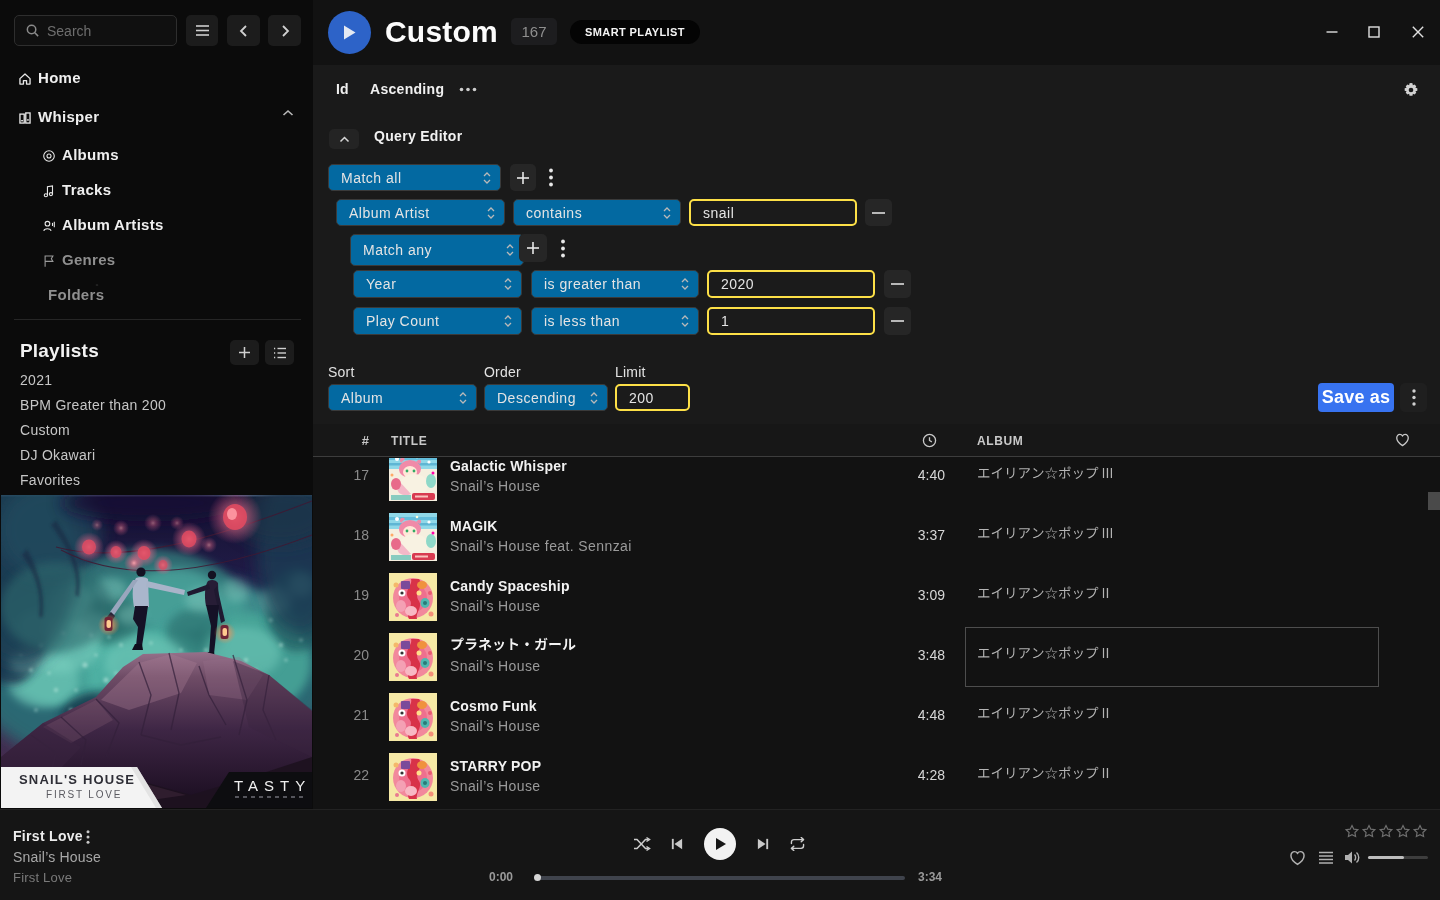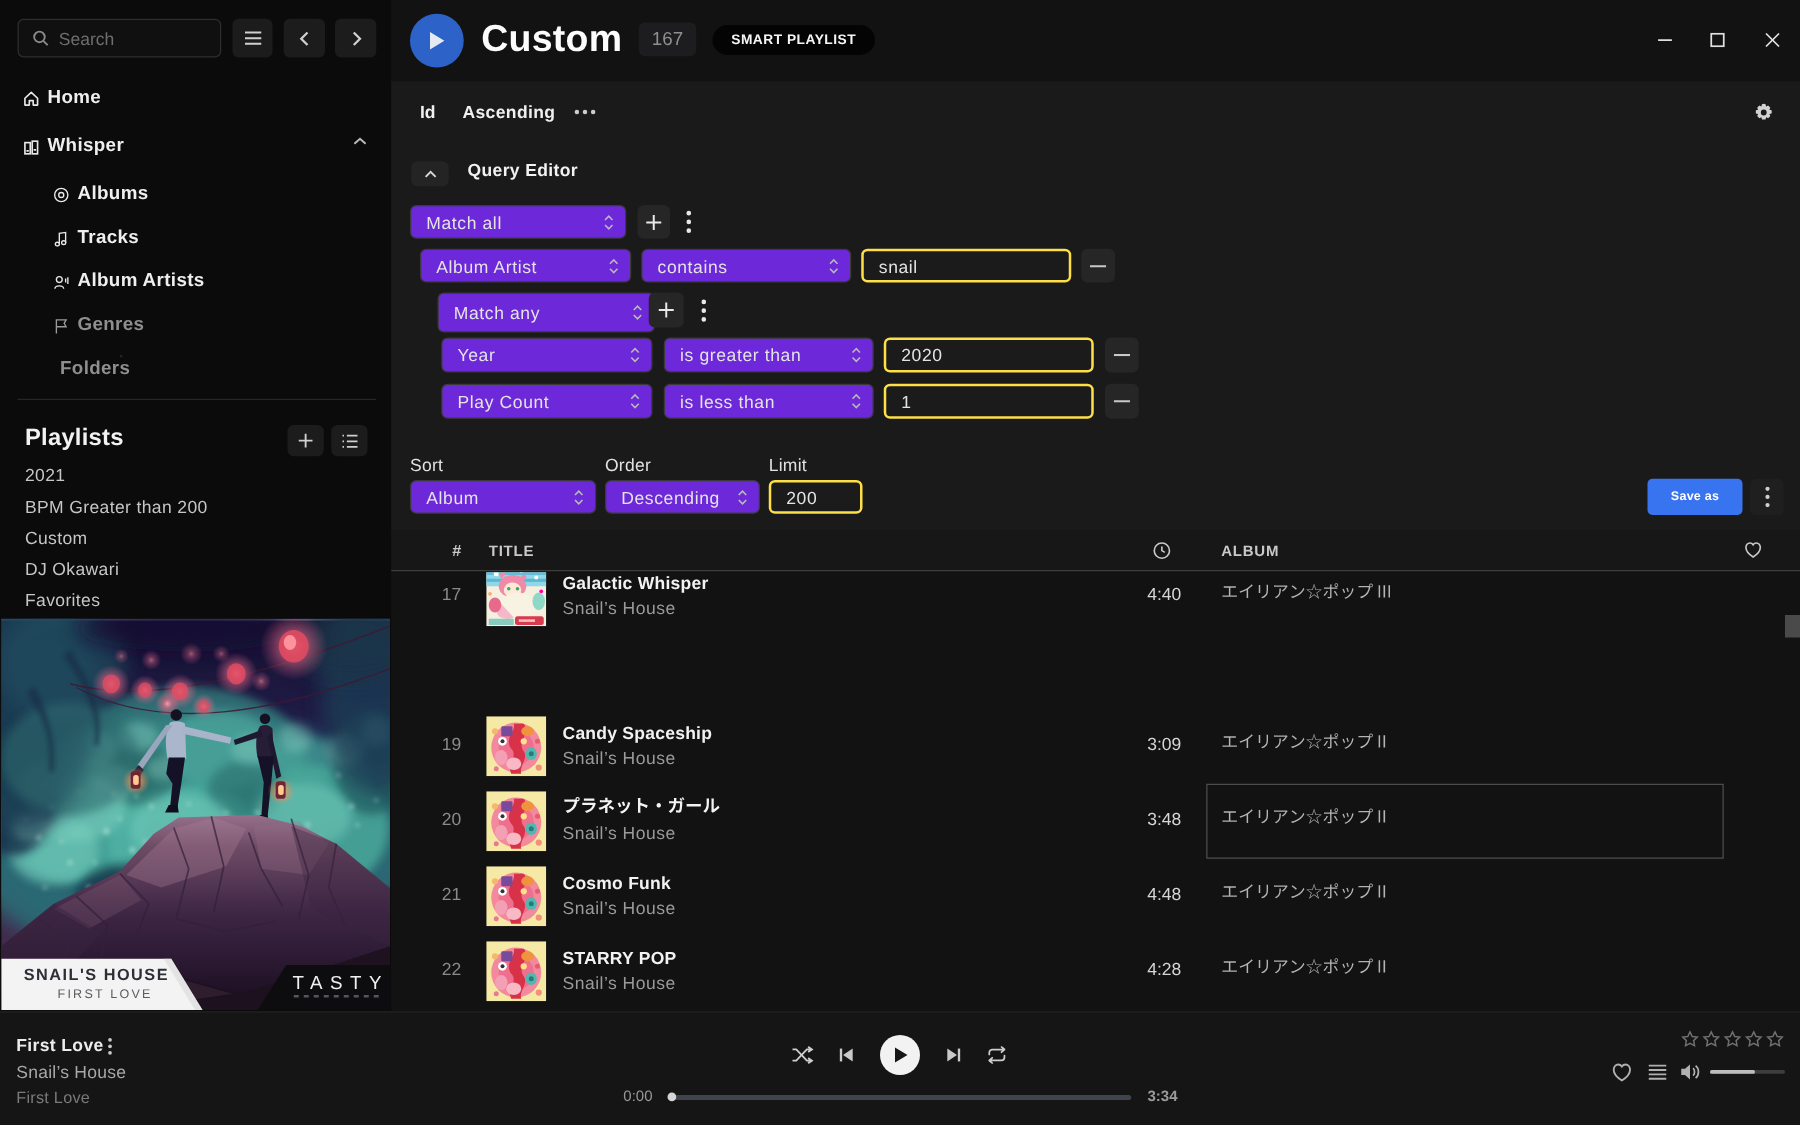--- a/index.html
+++ b/index.html
@@ -14,21 +14,21 @@
   #search { position:absolute; left:14px; top:15px; width:163px; height:31px; border:1px solid #2e2e2e; border-radius:5px; background:#101010; display:flex; align-items:center; color:#6e6e6e; font-size:14px; }
   .navitem { position:absolute; display:flex; align-items:flex-end; font-weight:bold; font-size:15px; letter-spacing:0.3px; }
   .nav-white { color:#efefef; }
   .nav-gray { color:#8f8f8f; }
   .plitem { position:absolute; left:20px; color:#c6c6c6; font-size:14px; letter-spacing:0.3px; }
 
   
   #main { position:absolute; left:313px; top:0; width:1127px; height:809px; background:#121212; }
   #titlebar { position:absolute; left:0; top:0; width:1127px; height:65px; background:#121212; }
   #toolbar { position:absolute; left:0; top:65px; width:1127px; height:359px; background:#1a1a1a; }
-  .sel { position:absolute; background:#6d28d9; border:1px solid #3a3a3a; border-radius:5px; color:#e4e4e4; font-size:14px; display:flex; align-items:center; letter-spacing:0.5px; }
+  .sel { position:absolute; background:#0369a1; border:1px solid #3a3a3a; border-radius:5px; color:#e4e4e4; font-size:14px; display:flex; align-items:center; letter-spacing:0.5px; }
   .sel .txt { padding-left:12px; }
   .inp { position:absolute; background:#1b1b1b; border:2px solid #fde047; border-radius:5px; color:#e4e4e4; font-size:14px; display:flex; align-items:center; letter-spacing:0.5px; }
   .inp .txt { padding-left:12px; }
   .qbtn { position:absolute; background:#262626; border-radius:5px; display:flex; align-items:center; justify-content:center; color:#d9d9d9; }
   .updown { position:absolute; right:9px; top:50%; transform:translateY(-50%); }
   .lbl { position:absolute; color:#e2e2e2; font-size:14px; letter-spacing:0.2px; }
 
   
   #thead { position:absolute; left:0; top:424px; width:1127px; height:33px; background:#171717; border-bottom:1px solid #3d3d3d; color:#c9c9c9; }
   #rows { position:absolute; left:0; top:458px; width:1127px; height:351px; overflow:hidden; background:#121212; }
@@ -536,21 +536,21 @@
       <div class="sel" style="left:171px; top:319px; width:124px; height:27px;">
           <span class="txt">Descending</span>
         <svg class="updown" width="8" height="14" viewBox="0 0 8 14" fill="none" stroke="#b9b9b9" stroke-width="1.3">
             <polyline points="1,5 4,2 7,5"></polyline>
             <polyline points="1,9 4,12 7,9"></polyline>
           </svg>
       </div>
       <div class="inp" style="left:302px; top:319px; width:75px; height:27px;">
           <span class="txt">200</span>
         </div>
-      <div class="abs" style="left:1005px; top:318px; width:76px; height:29px; background:#3873f0; border-radius:4px; display:flex; align-items:center; justify-content:center; color:#fff; font-size:10px; font-weight:bold; letter-spacing:0.2px;">Save as</div>
+      <div class="abs" style="left:1005px; top:318px; width:76px; height:29px; background:#3873f0; border-radius:4px; display:flex; align-items:center; justify-content:center; color:#fff; font-size:18px; font-weight:bold; letter-spacing:0.2px;">Save as</div>
       <div class="qbtn" style="left:1087px; top:318px; width:27px; height:29px; background:#1f1f1f;">
         <svg width="4" height="17" viewBox="0 0 4 17" fill="#d0d0d0">
             <circle cx="2" cy="2" r="1.7"></circle>
             <circle cx="2" cy="8.5" r="1.7"></circle>
             <circle cx="2" cy="15" r="1.7"></circle>
           </svg>
       </div>
     </div>
 
     <div id="thead">
@@ -573,20 +573,34 @@
               <use href="#cov3"></use>
             </svg>
           </div>
         <div class="rtitle">Galactic Whisper</div>
         <div class="rartist">Snail’s House</div>
         <div class="rdur">4:40</div>
         <svg class="abs" style="left:664px; top:19px;" width="145" height="16" viewBox="0 -12 145 16">
             <use href="#galb3" fill="#b4b4b4"></use>
           </svg>
       </div>
+      <div class="row" style="top:49px;">
+        <div class="rnum">18</div>
+        <div class="rthumb">
+            <svg width="48" height="48" viewBox="0 0 48 48">
+              <use href="#cov3"></use>
+            </svg>
+          </div>
+        <div class="rtitle">MAGIK</div>
+        <div class="rartist">Snail’s House feat. Sennzai</div>
+        <div class="rdur">3:37</div>
+        <svg class="abs" style="left:664px; top:19px;" width="145" height="16" viewBox="0 -12 145 16">
+            <use href="#galb3" fill="#b4b4b4"></use>
+          </svg>
+      </div>
       <div class="row" style="top:109px;">
         <div class="rnum">19</div>
         <div class="rthumb">
             <svg width="48" height="48" viewBox="0 0 48 48">
               <use href="#cov2"></use>
             </svg>
           </div>
         <div class="rtitle">Candy Spaceship</div>
         <div class="rartist">Snail’s House</div>
         <div class="rdur">3:09</div>
@@ -670,21 +684,21 @@
     </div>
     <svg class="abs" style="left:757px; top:28px;" width="12" height="12" viewBox="0 0 14 14" fill="#c9c9c9">
         <rect x="10.8" y="1" width="2.2" height="12"></rect>
         <path d="M1,1 L10,7 L1,13 Z"></path>
       </svg>
     <svg class="abs" style="left:789px; top:27px;" width="17" height="14" viewBox="0 0 18 15" fill="none" stroke="#cdcdcd" stroke-width="1.5" stroke-linecap="round" stroke-linejoin="round">
         <path d="M2.5,7 L2.5,5.5 C2.5,4 3.7,2.8 5.2,2.8 L15.5,2.8 M13,0.5 L15.5,2.8 L13,5.1"></path>
         <path d="M15.5,8 L15.5,9.5 C15.5,11 14.3,12.2 12.8,12.2 L2.5,12.2 M5,9.9 L2.5,12.2 L5,14.5"></path>
       </svg>
 
-    <div class="abs" style="left:480px; top:60px; width:42px; text-align:right; font-size:12px; font-weight:normal; color:#9a9a9a;">0:00</div>
+    <div class="abs" style="left:480px; top:60px; width:42px; text-align:center; font-size:12px; font-weight:bold; color:#9a9a9a;">0:00</div>
     <div class="abs" style="left:535px; top:66px; width:370px; height:4px; background:#3f434c; border-radius:2px;"></div>
     <div class="abs" style="left:534px; top:64px; width:7px; height:7px; border-radius:50%; background:#d6d6d6;"></div>
     <div class="abs" style="left:918px; top:60px; width:42px; font-size:12px; font-weight:bold; color:#9a9a9a;">3:34</div>
 
     <svg class="abs" style="left:1345px; top:14px;" width="82" height="15" viewBox="0 0 82 15" fill="none" stroke="#6f6f6f" stroke-width="1.2">
       <path d="M7,1.5 L8.8,5.2 L12.8,5.7 L9.9,8.5 L10.6,12.5 L7,10.6 L3.4,12.5 L4.1,8.5 L1.2,5.7 L5.2,5.2 Z"></path>
       <path d="M24,1.5 L25.8,5.2 L29.8,5.7 L26.9,8.5 L27.6,12.5 L24,10.6 L20.4,12.5 L21.1,8.5 L18.2,5.7 L22.2,5.2 Z"></path>
       <path d="M41,1.5 L42.8,5.2 L46.8,5.7 L43.9,8.5 L44.6,12.5 L41,10.6 L37.4,12.5 L38.1,8.5 L35.2,5.7 L39.2,5.2 Z"></path>
       <path d="M58,1.5 L59.8,5.2 L63.8,5.7 L60.9,8.5 L61.6,12.5 L58,10.6 L54.4,12.5 L55.1,8.5 L52.2,5.7 L56.2,5.2 Z"></path>
       <path d="M75,1.5 L76.8,5.2 L80.8,5.7 L77.9,8.5 L78.6,12.5 L75,10.6 L71.4,12.5 L72.1,8.5 L69.2,5.7 L73.2,5.2 Z"></path>

